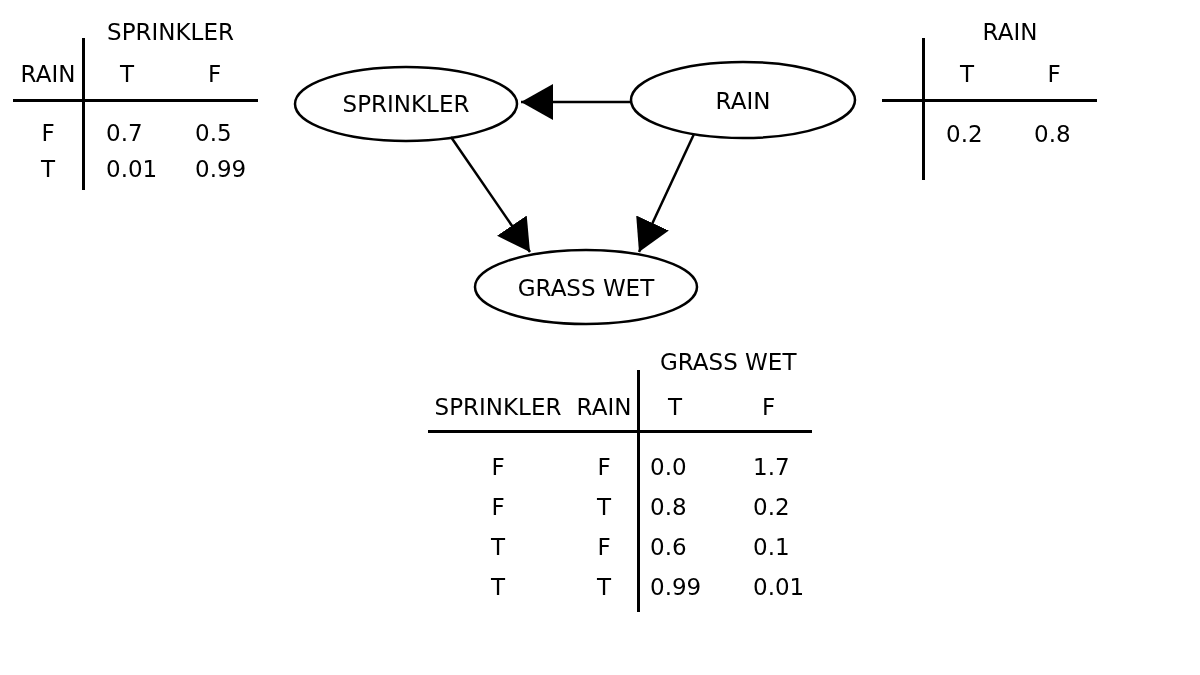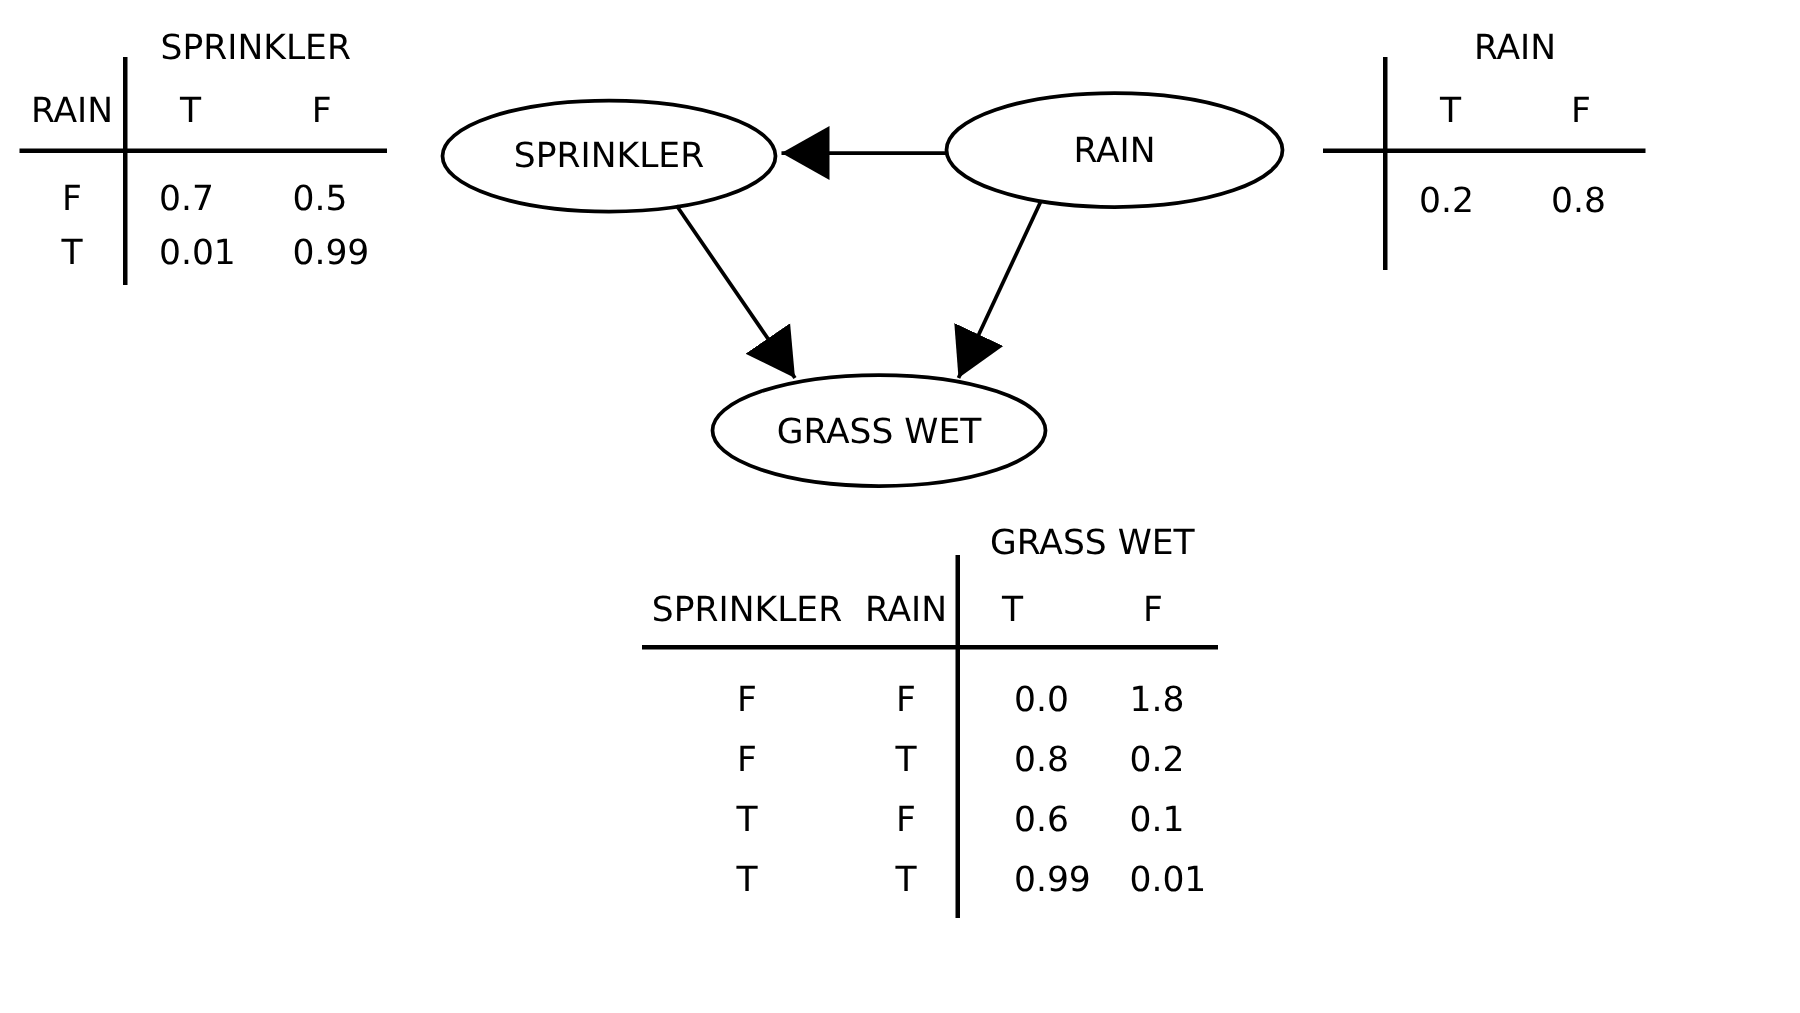--- a/index.html
+++ b/index.html
@@ -34,21 +34,21 @@
   #cpt-rain .trow span:nth-child(3){padding-left:23px;}
   #cpt-rain .trow.hdr span:nth-child(2),
   #cpt-rain .trow.hdr span:nth-child(3){padding-left:0;text-align:center;}
 
   
   #cpt-grass{left:428px;top:352px;width:384px;height:275px;}
   #cpt-grass .title{left:232px;text-align:left;}
   #cpt-grass .trow{grid-template-columns:140px 72px 98px 74px;}
   #cpt-grass .trow span:nth-child(1),
   #cpt-grass .trow span:nth-child(2){text-align:center;}
-  #cpt-grass .trow span:nth-child(3){padding-left:36px;}
+  #cpt-grass .trow span:nth-child(3){padding-left:10px;}
   #cpt-grass .trow span:nth-child(4){padding-left:15px;}
   #cpt-grass .trow.hdr span:nth-child(3){padding-left:28px;}
   #cpt-grass .trow.hdr span:nth-child(4){padding-left:24px;}
 </style>
 </head>
 <body>
 
 <div class="fig">
 
   
@@ -119,21 +119,21 @@
     <div class="trow hdr" style="top:41px;">
       <span>SPRINKLER</span>
       <span>RAIN</span>
       <span>T</span>
       <span>F</span>
     </div>
     <div class="trow" style="top:101px;">
       <span>F</span>
       <span>F</span>
       <span>0.0</span>
-      <span>1.8</span>
+      <span>1.7</span>
     </div>
     <div class="trow" style="top:141px;">
       <span>F</span>
       <span>T</span>
       <span>0.8</span>
       <span>0.2</span>
     </div>
     <div class="trow" style="top:181px;">
       <span>T</span>
       <span>F</span>

